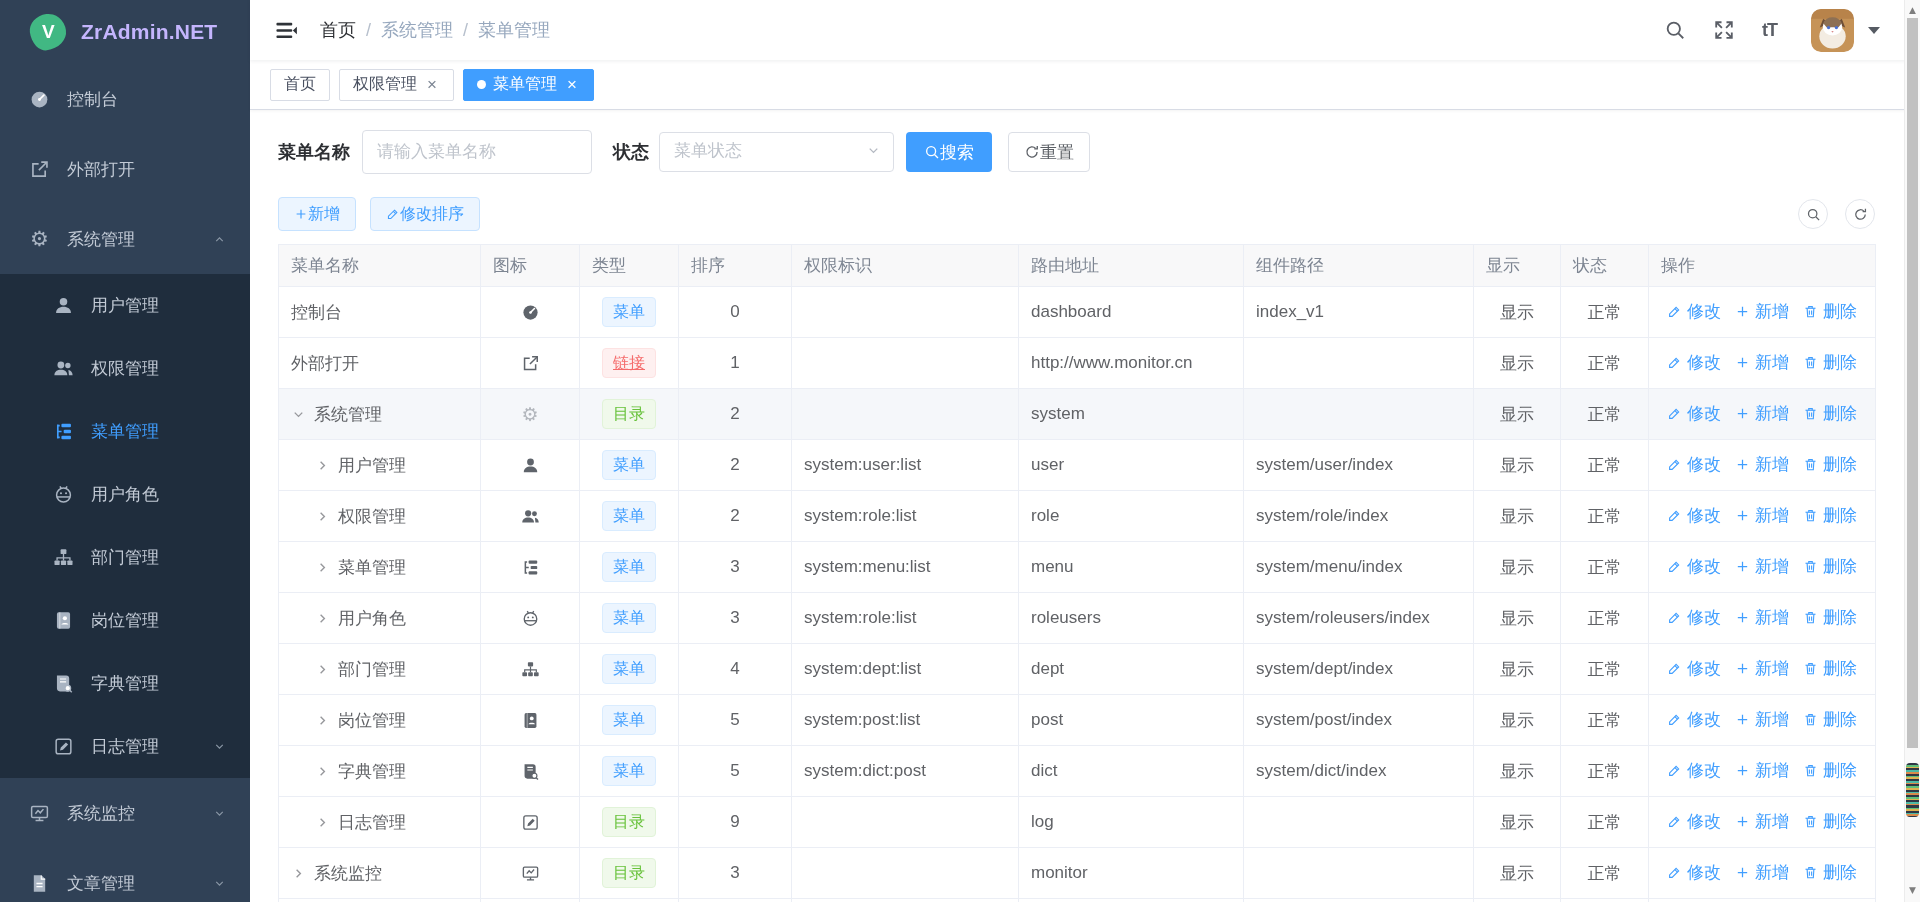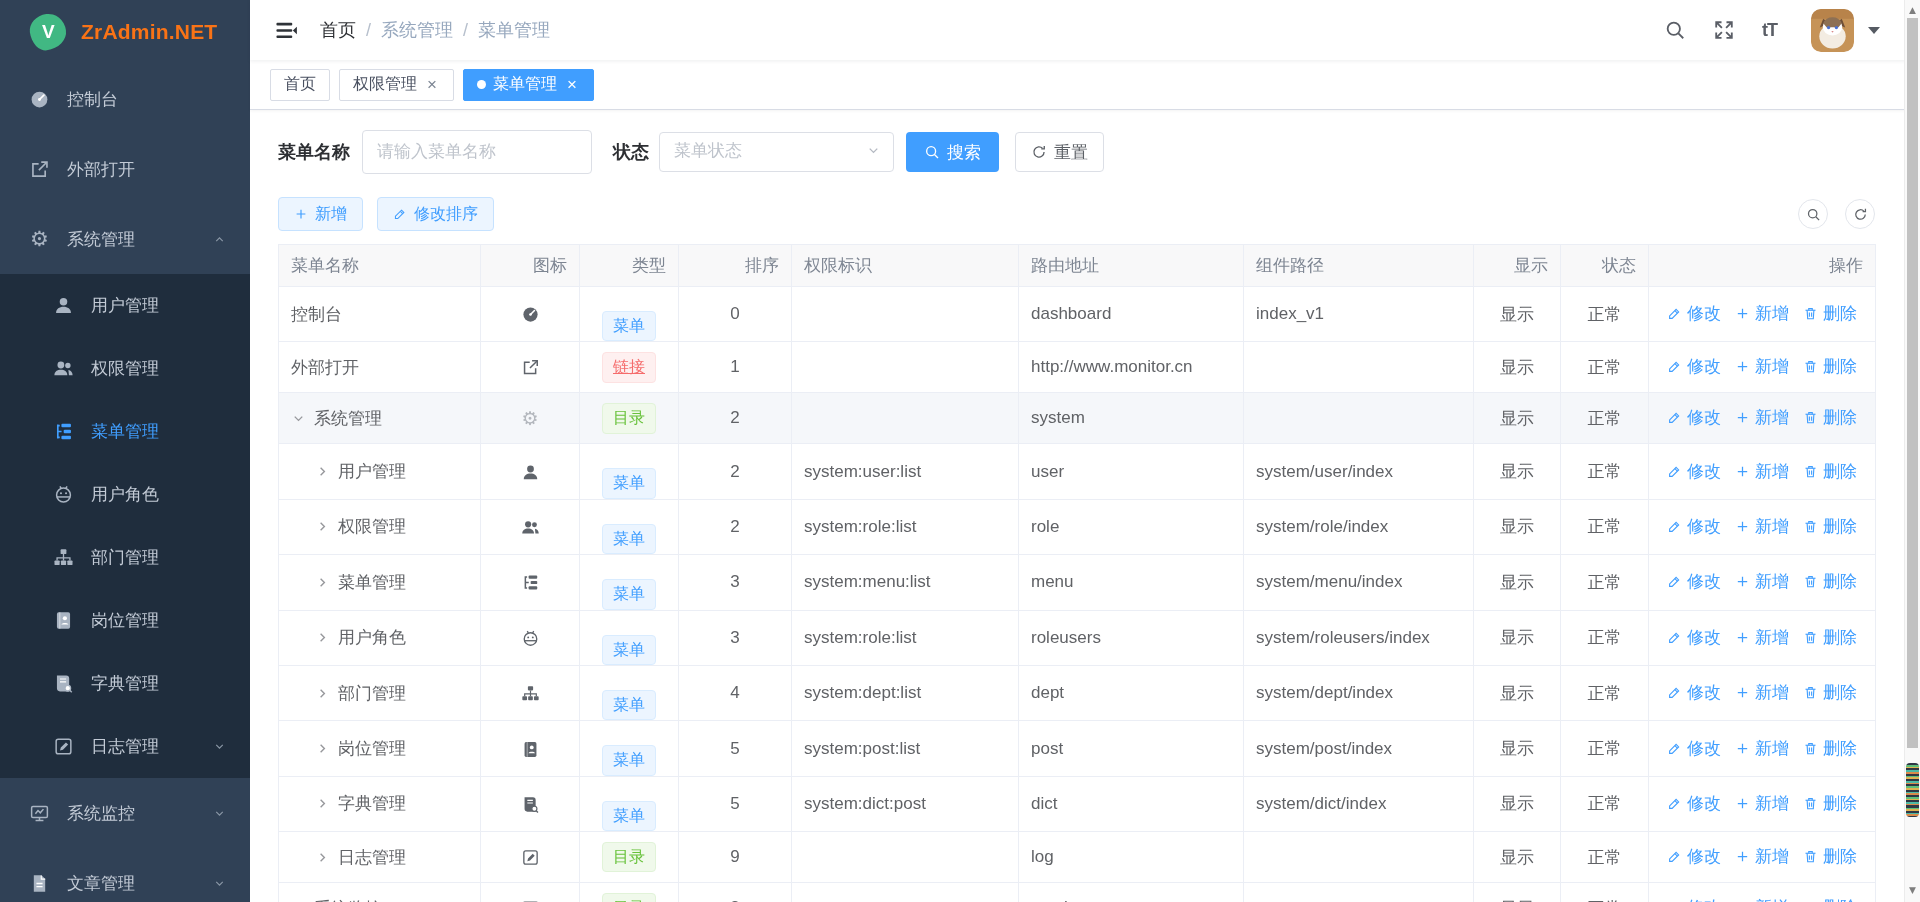--- a/index.html
+++ b/index.html
@@ -8,21 +8,21 @@
   svg { display:block; width:100%; height:100%; }
   .app { display:flex; width:1920px; height:902px; }
 
   
   .sidebar { width:250px; flex:none; background:#304156; height:902px; overflow:hidden; }
   .logo-row { height:64px; display:flex; align-items:center; padding-left:30px; gap:15px; cursor:pointer; }
   .logo-mark { width:36px; height:36px; background:#41b883; color:#fff; font-weight:bold; font-size:19px;
     display:flex; align-items:center; justify-content:center;
     border-radius:52% 48% 60% 40% / 44% 52% 48% 56%; transform:rotate(-8deg); }
   .logo-mark span{ transform:rotate(8deg); }
-  .logo-title { color:#f97316; font-size:21px; font-weight:700; letter-spacing:.2px; }
+  .logo-title { color:#c4b5fd; font-size:21px; font-weight:700; letter-spacing:.2px; }
   .side-item { height:70px; display:flex; align-items:center; padding-left:29px; color:#c3cbd6;
     font-size:17px; cursor:pointer; position:relative; }
   .side-item.sub { height:63px; padding-left:53px; background:#1f2d3d; }
   .s-icon { width:21px; height:21px; margin-right:17px; color:#a9b4c2; flex:none;
     display:flex; align-items:center; justify-content:center; }
   .side-item.active, .side-item.active .s-icon { color:#409EFF; }
   .s-arrow { position:absolute; right:24px; width:13px; height:13px; color:#8a97a6; }
   .glyph { font-family:"DejaVu Sans",sans-serif; font-size:21px; line-height:1; }
 
   
@@ -57,55 +57,55 @@
   .filter-row { display:flex; align-items:center; }
   .f-label { font-size:18px; font-weight:700; color:#2d2f33; margin-right:12px; white-space:nowrap; }
   .f-label.second { margin-left:21px; margin-right:10px; }
   .f-input { width:230px; height:44px; border:1px solid #dcdfe6; border-radius:4px; padding:0 14px;
     font-size:17px; color:#606266; outline:none; font-family:inherit; }
   .f-input::placeholder { color:#bfc4cc; }
   .f-select { width:235px; height:40px; border:1px solid #dcdfe6; border-radius:4px; padding:0 12px 4px 14px;
     display:flex; align-items:center; justify-content:space-between; cursor:pointer; background:#fff; }
   .f-select .ph { font-size:17px; color:#bfc4cc; }
   .sel-arrow { width:15px; height:15px; color:#b4b9c2; }
-  .btn { display:inline-flex; align-items:center; justify-content:center; gap:7px; border-radius:4px;
+  .btn { display:inline-flex; align-items:center; justify-content:center; border-radius:4px;
     cursor:pointer; font-family:inherit; border:1px solid transparent; }
   .btn-primary { margin-left:12px; height:40px; padding:0 17px; background:#409EFF; color:#fff; font-size:17px; }
   .btn-default { margin-left:16px; height:40px; padding:0 15px; background:#fff; border-color:#dcdfe6;
     color:#5c6066; font-size:17px; }
   .b-icon { width:16px; height:16px; flex:none; }
   .toolbar-row { margin-top:23px; width:1597px; display:flex; align-items:center; }
   .btn-plain { height:34px; padding:0 15px; background:#ecf5ff; border-color:#c6e2ff; color:#409EFF; font-size:16px; }
   .btn-plain .b-icon { width:14px; height:14px; }
   .btn-plain + .btn-plain { margin-left:14px; }
   .right-tools { margin-left:auto; display:flex; gap:17px; }
   .circle-btn { width:30px; height:30px; border-radius:50%; border:1px solid #e3e6ec; background:#fff;
     color:#5f6368; display:flex; align-items:center; justify-content:center; cursor:pointer; }
   .circle-btn .b-icon { width:15px; height:15px; }
 
   
   .menu-table { margin-top:13px; width:1597px; border-collapse:collapse; table-layout:fixed; }
   .menu-table th { height:42px; background:#f8f8f9; color:#7d8592; font-weight:500; font-size:17px;
     border:1px solid #ebeef5; padding:0 12px; text-align:left; white-space:nowrap; }
-  .menu-table th.tc { text-align:right; }
+  .menu-table th.tc { text-align:left; }
   .menu-table td { height:51px; border:1px solid #ebeef5; padding:0 12px; font-size:17px; color:#606266;
     white-space:nowrap; overflow:hidden; }
   .menu-table td.tc { text-align:center; padding:0 4px; }
   tr.hl td { background:#f5f7fa; }
   tr.filler td { height:40px; }
   .name-wrap { display:flex; align-items:center; }
   .lvl1 .name-wrap { padding-left:24px; }
   .tree-arrow { width:15px; height:15px; color:#97989c; margin-right:8px; flex:none; cursor:pointer; }
   .cell-icon { width:19px; height:19px; display:inline-flex; align-items:center; justify-content:center;
     color:#5f646b; vertical-align:middle; }
   .cell-icon .glyph { font-size:19px; }
   .cell-icon.icon-gear { color:#b3b7bd; }
   .tag { display:inline-block; padding:5px 10px; border-radius:4px; font-size:16px; line-height:1.15;
     border:1px solid transparent; }
-  .tag-blue  { color:#409EFF; background:#ecf5ff; border-color:#d9ecff;margin-top:24px; }
+  .tag-blue  { color:#409EFF; background:#ecf5ff; border-color:#d9ecff; }
   .tag-red   { color:#f56c6c; background:#fef0f0; border-color:#fde2e2;text-decoration:underline; }
   .tag-green { color:#67c23a; background:#f0f9eb; border-color:#e1f3d8; }
   .c-act { white-space:nowrap; }
   .act { color:#409EFF; display:inline-flex; align-items:center; gap:5px; margin:0 7px; font-size:17px;
     cursor:pointer; text-decoration:none; }
   .a-icon { width:15px; height:15px; flex:none; }
 
   
   .scrollbar { position:fixed; right:0; top:0; width:16px; height:902px; background:#f9f9f9;
     border-left:1px solid #ececec; z-index:10; }

